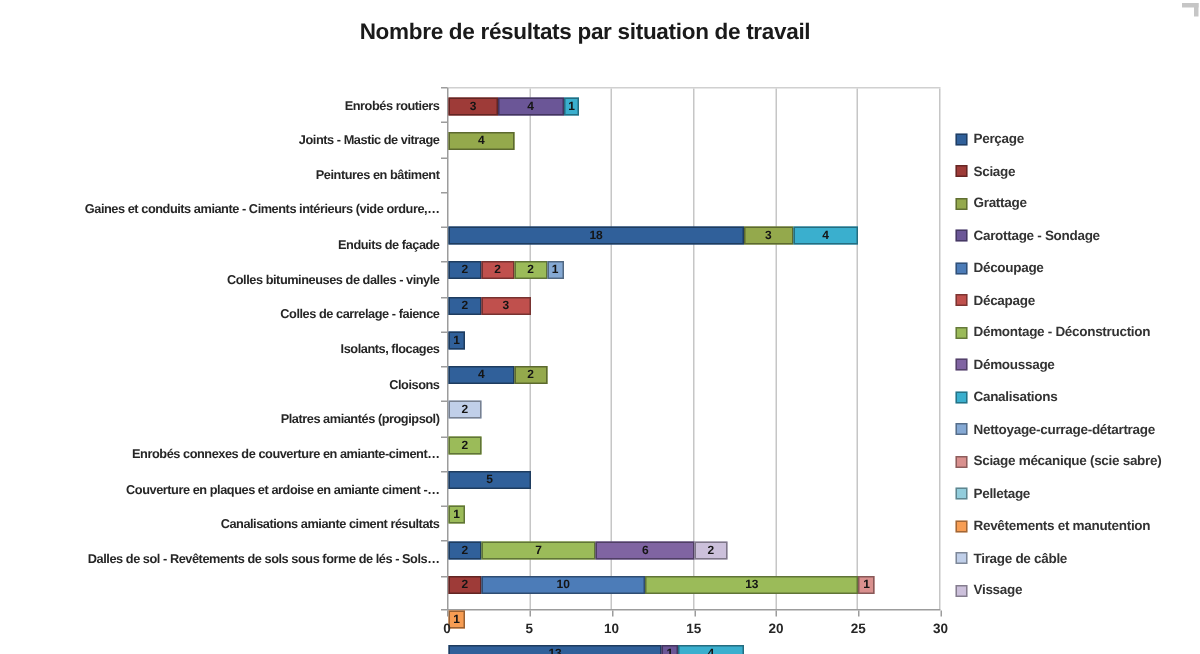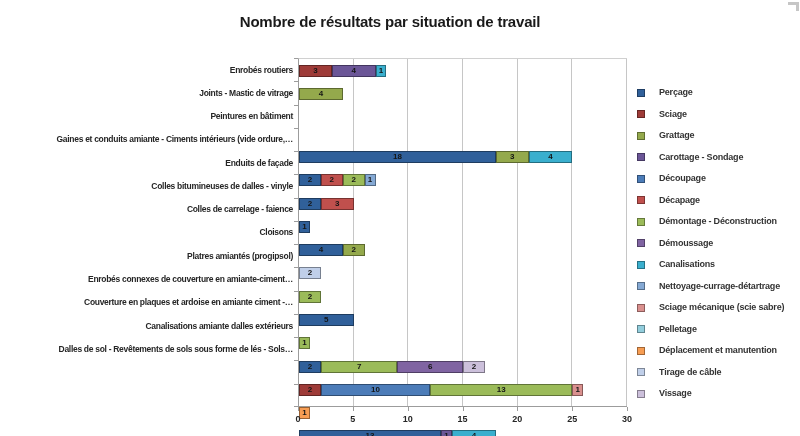--- a/index.html
+++ b/index.html
@@ -50,21 +50,21 @@
   }
   
   #legend {
     position: absolute; left: 637px; top: 88px; display: flex;
     flex-direction: column; gap: 12.5px;
   }
   .legend-item { display: flex; align-items: center; gap: 4px; height: 9px; }
   .legend-swatch { width: 8px; height: 8px; border: 1px solid rgba(0,0,0,0.35); flex: none; }
   .legend-label {
     font-size: 9px; font-weight: bold; color: #333333; white-space: nowrap;
-    letter-spacing: -0.2px; line-height: 1; margin-left: 10px;
+    letter-spacing: -0.2px; line-height: 1;
   }
   
   #corner-artifact {
     position: absolute; right: 1px; top: 2px; width: 11px; height: 9px;
     border-right: 3px solid #b9b9b9; border-top: 3px solid #b9b9b9;
     opacity: 0.8;
   }
 </style>
 </head>
 <body>
@@ -72,25 +72,26 @@
 <div id="canvas">
   <div id="chart-title">Nombre de résultats par situation de travail</div>
   <div id="cat-labels">
       <div class="cat-label" style="height: 23.2667px;">Enrobés routiers</div>
       <div class="cat-label" style="height: 23.2667px;">Joints - Mastic de vitrage</div>
       <div class="cat-label" style="height: 23.2667px;">Peintures en bâtiment</div>
       <div class="cat-label" style="height: 23.2667px;">Gaines et conduits amiante - Ciments intérieurs (vide ordure,…</div>
       <div class="cat-label" style="height: 23.2667px;">Enduits de façade</div>
       <div class="cat-label" style="height: 23.2667px;">Colles bitumineuses de dalles - vinyle</div>
       <div class="cat-label" style="height: 23.2667px;">Colles de carrelage - faience</div>
+      <div class="cat-label" style="height: 23.2667px;">Isolants, flocages</div>
       <div class="cat-label" style="height: 23.2667px;">Cloisons</div>
       <div class="cat-label" style="height: 23.2667px;">Platres amiantés (progipsol)</div>
       <div class="cat-label" style="height: 23.2667px;">Enrobés connexes de couverture en amiante-ciment…</div>
       <div class="cat-label" style="height: 23.2667px;">Couverture en plaques et ardoise en amiante ciment -…</div>
-      <div class="cat-label" style="height: 23.2667px;">Canalisations amiante dalles extérieurs</div>
+      <div class="cat-label" style="height: 23.2667px;">Canalisations amiante ciment résultats</div>
       <div class="cat-label" style="height: 23.2667px;">Dalles de sol - Revêtements de sols sous forme de lés - Sols…</div>
     </div>
   <div id="y-ticks">
       <div class="y-tick" style="top: 0px;"></div>
       <div class="y-tick" style="top: 23.2667px;"></div>
       <div class="y-tick" style="top: 46.5333px;"></div>
       <div class="y-tick" style="top: 69.8px;"></div>
       <div class="y-tick" style="top: 93.0667px;"></div>
       <div class="y-tick" style="top: 116.333px;"></div>
       <div class="y-tick" style="top: 139.6px;"></div>
@@ -330,21 +331,21 @@
       <div class="legend-item">
         <div class="legend-swatch" style="background: rgb(217, 144, 142);"></div>
         <div class="legend-label">Sciage mécanique (scie sabre)</div>
       </div>
       <div class="legend-item">
         <div class="legend-swatch" style="background: rgb(146, 205, 220);"></div>
         <div class="legend-label">Pelletage</div>
       </div>
       <div class="legend-item">
         <div class="legend-swatch" style="background: rgb(247, 157, 83);"></div>
-        <div class="legend-label">Déplacement et manutention</div>
+        <div class="legend-label">Revêtements et manutention</div>
       </div>
       <div class="legend-item">
         <div class="legend-swatch" style="background: rgb(192, 207, 233);"></div>
         <div class="legend-label">Tirage de câble</div>
       </div>
       <div class="legend-item">
         <div class="legend-swatch" style="background: rgb(204, 192, 219);"></div>
         <div class="legend-label">Vissage</div>
       </div>
     </div>

